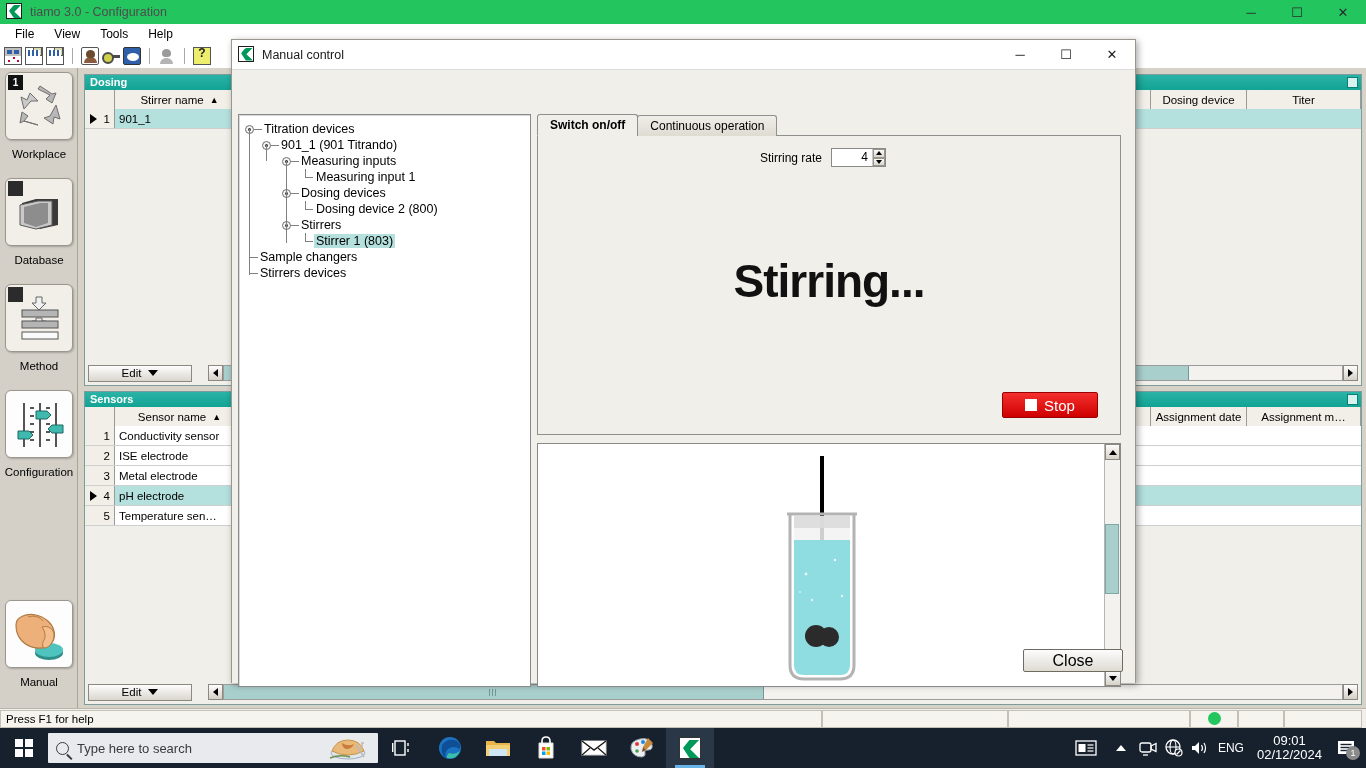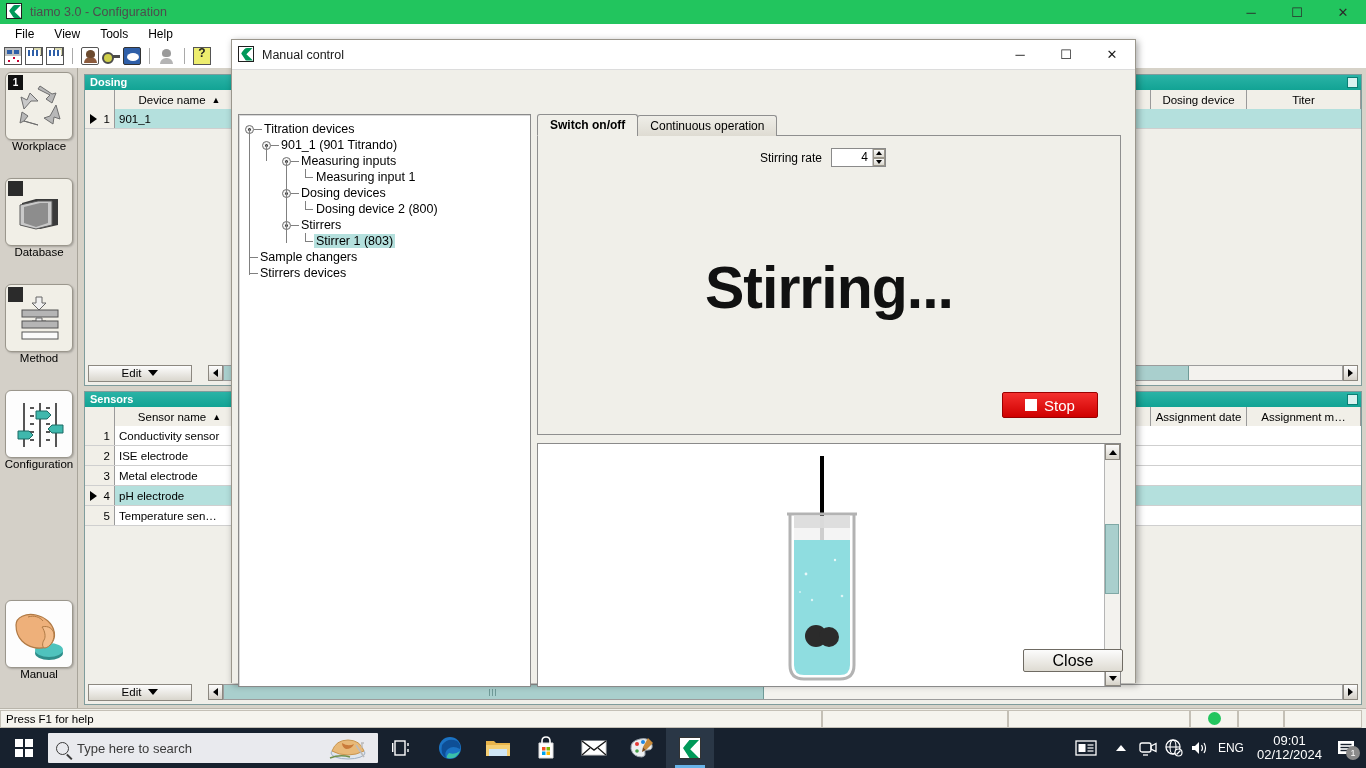--- a/index.html
+++ b/index.html
@@ -94,21 +94,21 @@
   .sb-item { width:78px; text-align:center; position:absolute; }
   .sb-tile {
     width:68px; height:68px; margin:0 auto; background:#f1efe7;
     border:1px solid #9b978d; border-radius:6px; position:relative;
     box-shadow: 1px 1px 2px rgba(0,0,0,.22);
   }
   .sb-badge {
     position:absolute; left:2px; top:2px; width:15px; height:15px; background:#111;
     color:#fff; font-size:10px; line-height:15px; text-align:center; font-weight:bold;
   }
-  .sb-label { font-size:11.5px; color:#000; margin-top:0; }
+  .sb-label { font-size:11.5px; color:#000; margin-top:8px; }
 
   .ico-recycle { position:absolute; left:10px; top:10px; width:48px; height:48px; }
   .ico-folder  { position:absolute; left:12px; top:14px; width:44px; height:40px; }
   .ico-method  { position:absolute; left:12px; top:10px; width:44px; height:48px; }
   .ico-config  { position:absolute; left:8px; top:8px; width:52px; height:52px; }
   .ico-hand    { position:absolute; left:6px; top:6px; width:56px; height:56px; }
 
   
   .panel { position:absolute; background:#f0efe9; border:1px solid #7f9c9c; }
   .panel-title {
@@ -222,21 +222,21 @@
   .stir-label { font-size:12px; color:#000; }
   .spin-wrap { display:flex; height:19px; border:1px solid #8a8a8a; background:#fff; }
   .spin-val { width:40px; text-align:right; padding-right:4px; font-size:12px; line-height:17px; }
   .spin-btns { width:13px; display:flex; flex-direction:column; border-left:1px solid #c9c9c9; }
   .spin-b { height:9px; background:linear-gradient(#fbfbfb,#d9d6cd); border:1px solid #9a968c;
             display:flex;align-items:center;justify-content:center; }
   .tri-u{width:0;height:0;border-bottom:4px solid #000;border-left:3px solid transparent;border-right:3px solid transparent;}
   .tri-d{width:0;height:0;border-top:4px solid #000;border-left:3px solid transparent;border-right:3px solid transparent;}
   .status-big {
     position:absolute; left:0; right:0; top:118px; text-align:center;
-    font-size:59px; font-weight:bold; color:#111; letter-spacing:-1px;
+    font-size:46px; font-weight:bold; color:#111; letter-spacing:-1px;
   }
   .stop-btn {
     position:absolute; right:22px; bottom:16px; width:96px; height:26px;
     background:linear-gradient(#f4302e,#cf0000);
     border:1px solid #9a0000; border-radius:2px;
     display:flex; align-items:center; justify-content:center; gap:7px;
     color:#fff; font-size:15px;
   }
   .stop-sq { width:12px;height:12px;background:#fff; }
 
@@ -418,21 +418,21 @@
   </div>
 
   <div class="panel" style="left:84px; top:74px; width:1278px; height:312px;">
     <div class="panel-title">
       <span>Dosing</span>
       <span class="pt-box"></span>
     </div>
     <div class="grid-head">
       <div class="gh-cell" style="width:30px;"></div>
       <div class="gh-cell" style="width:130px;">
-        <span>Device name</span>
+        <span>Stirrer name</span>
         <span style="margin-left:6px;font-size:9px;">▲</span>
       </div>
       <div class="gh-cell" style="width:906px;"></div>
       <div class="gh-cell" style="width:96px;">Dosing device</div>
       <div class="gh-cell" style="width:114px;">Titer</div>
     </div>
     <div class="grid-row sel">
       <div class="gr-num">
         <span class="arrow"></span>
         <span>1</span>

